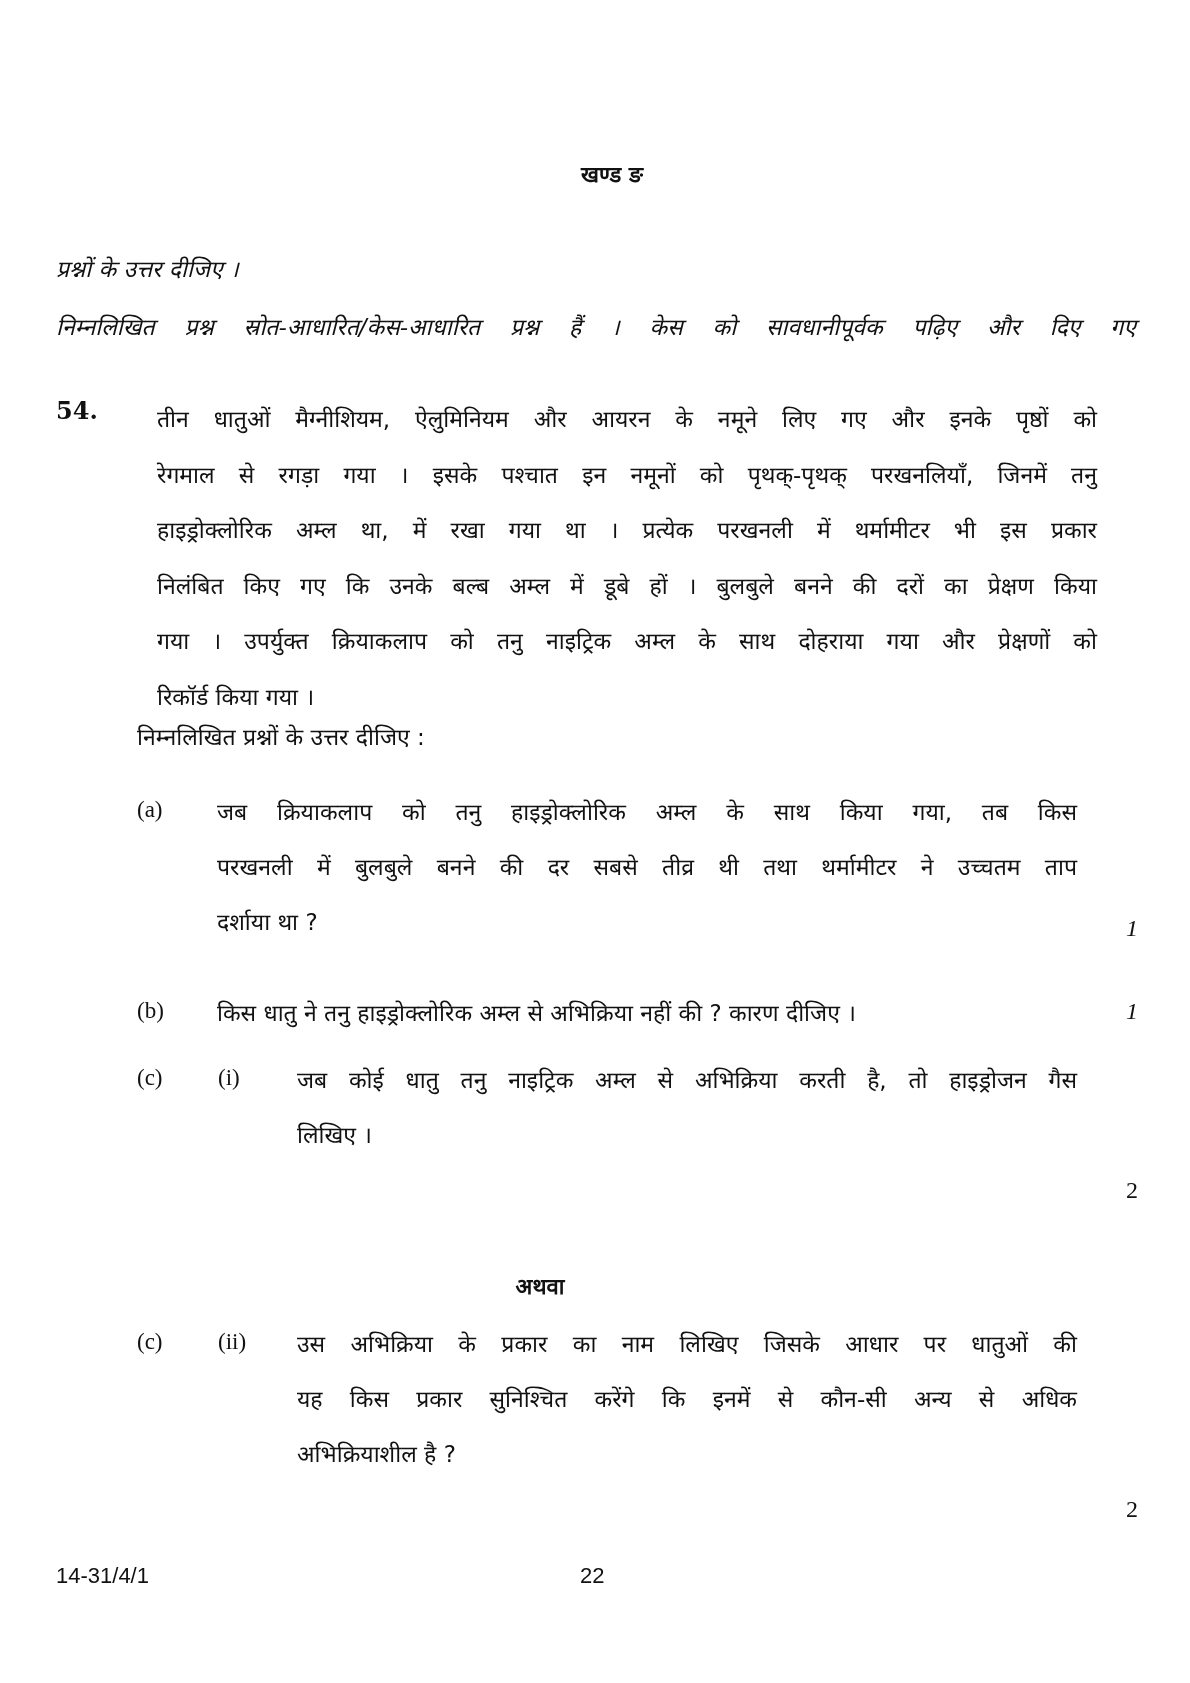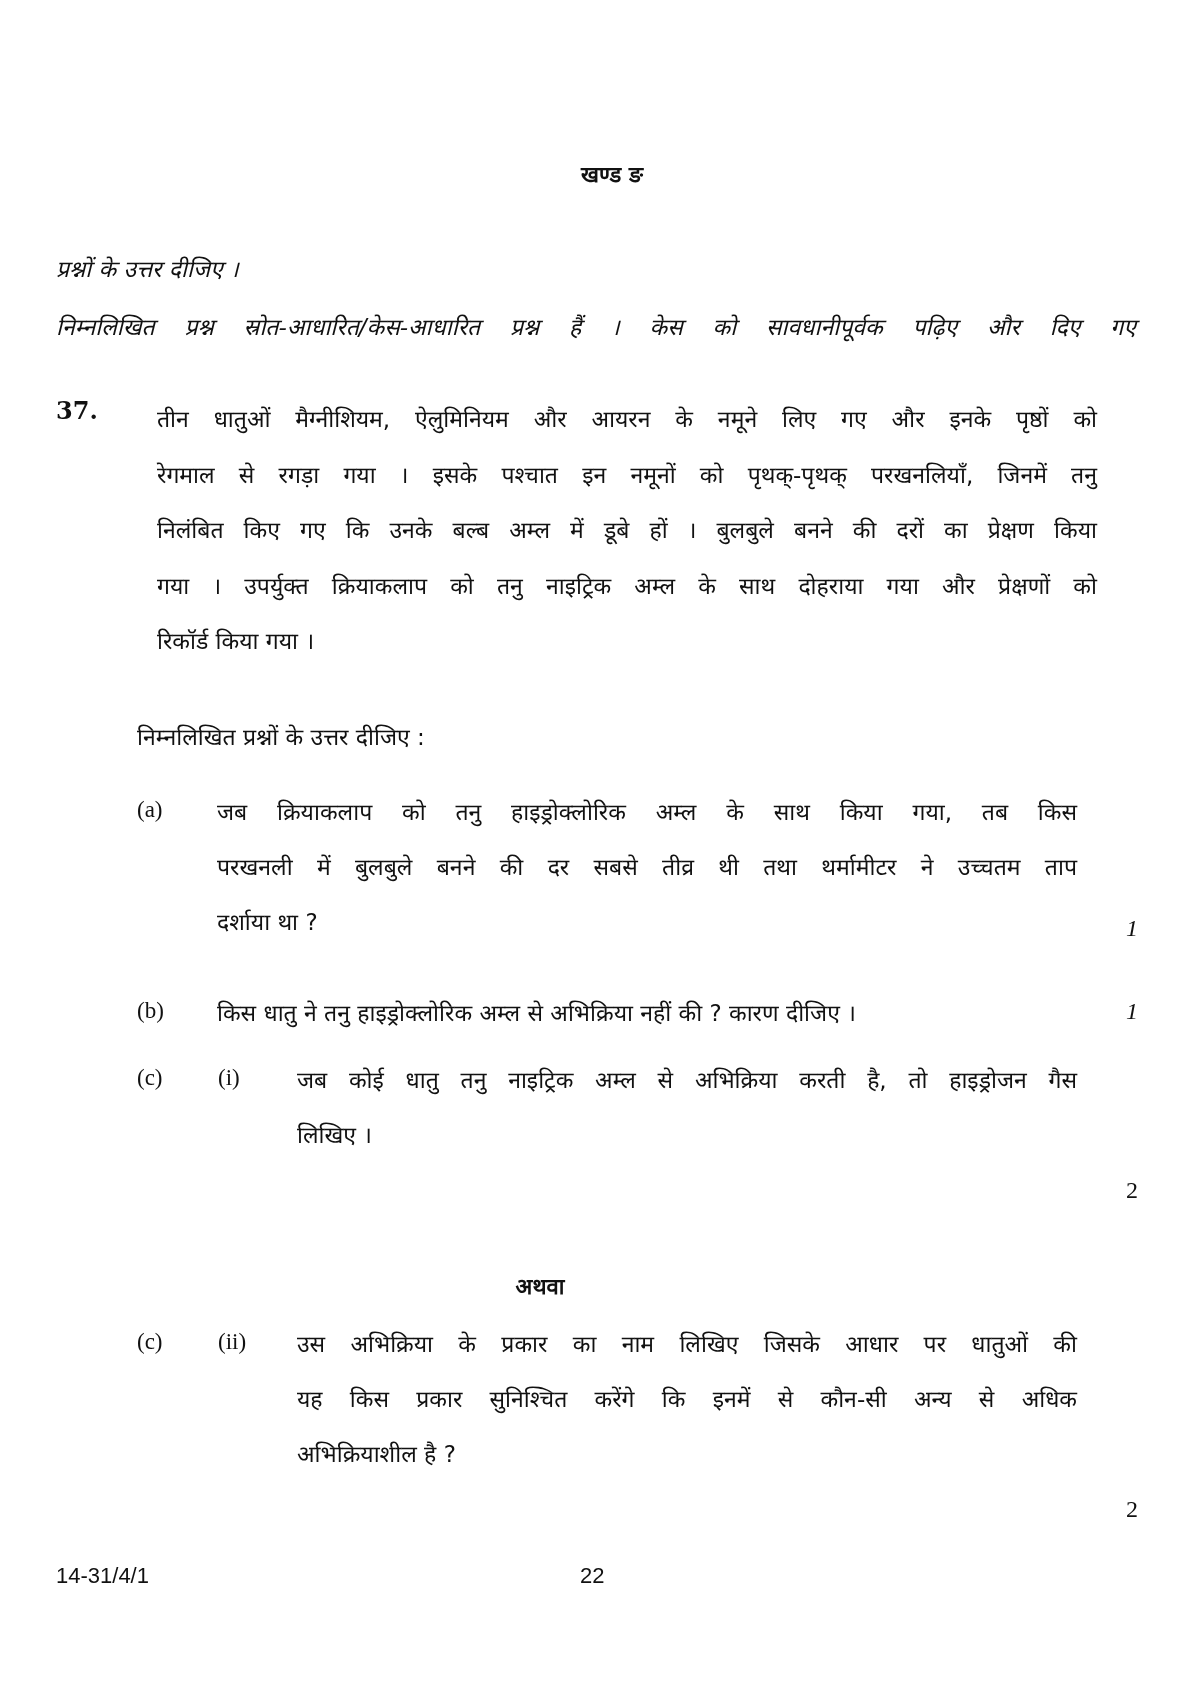--- a/index.html
+++ b/index.html
@@ -57,25 +57,26 @@
 </head>
 <body>
 
 <div class="abs section-title">खण्ड ङ</div>
 
 <div class="abs instructions">
   <div>प्रश्नों के उत्तर दीजिए ।</div>
   <div style="text-align:justify;text-align-last:justify;">निम्नलिखित प्रश्न स्रोत-आधारित/केस-आधारित प्रश्न हैं । केस को सावधानीपूर्वक पढ़िए और दिए गए</div>
 </div>
 
-<div class="abs qnum">37.</div>
+<div class="abs qnum">54.</div>
 
 <div class="abs stem">
   <span class="line">तीन धातुओं मैग्नीशियम, ऐलुमिनियम और आयरन के नमूने लिए गए और इनके पृष्ठों को</span>
   <span class="line">रेगमाल से रगड़ा गया । इसके पश्चात इन नमूनों को पृथक्-पृथक् परखनलियाँ, जिनमें तनु</span>
+  <span class="line">हाइड्रोक्लोरिक अम्ल था, में रखा गया था । प्रत्येक परखनली में थर्मामीटर भी इस प्रकार</span>
   <span class="line">निलंबित किए गए कि उनके बल्ब अम्ल में डूबे हों । बुलबुले बनने की दरों का प्रेक्षण किया</span>
   <span class="line">गया । उपर्युक्त क्रियाकलाप को तनु नाइट्रिक अम्ल के साथ दोहराया गया और प्रेक्षणों को</span>
   <span class="line last">रिकॉर्ड किया गया ।</span>
 </div>
 
 <div class="abs prompt">निम्नलिखित प्रश्नों के उत्तर दीजिए :</div>
 
 <div class="abs label" style="left:137px; top:797px;">(a)</div>
 <div class="abs body-text" style="left:217px; top:785px; width:860px;">
   <span class="line">जब क्रियाकलाप को तनु हाइड्रोक्लोरिक अम्ल के साथ किया गया, तब किस</span>

